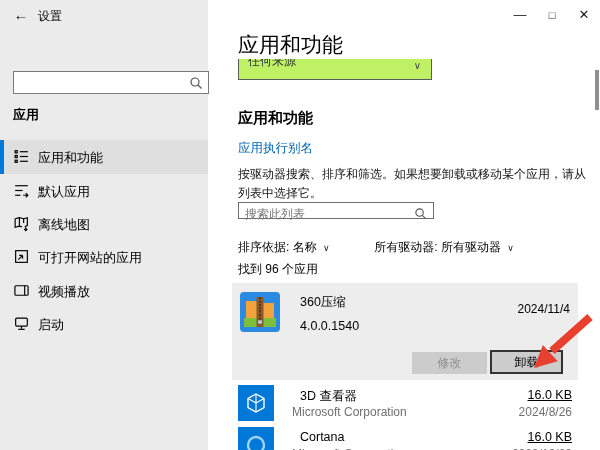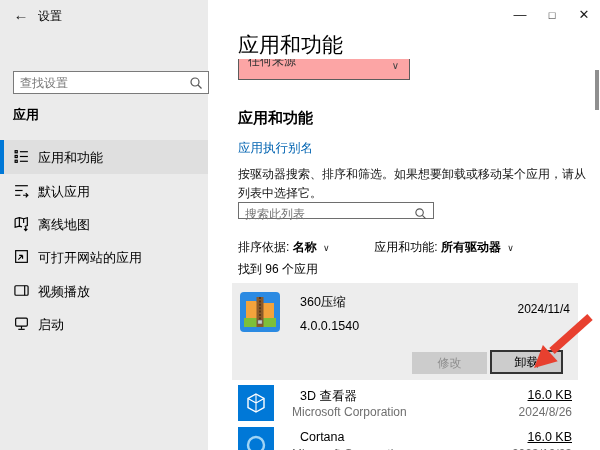--- a/index.html
+++ b/index.html
@@ -28,32 +28,32 @@
   .search-box svg { position:absolute; right:5px; top:4px; }
   .side-section { left:13px; top:106px; font-size:13px; font-weight:bold; }
   .nav-item { left:0; width:208px; height:34px; cursor:pointer; }
   .nav-item .lbl { position:absolute; left:38px; top:9px; font-size:13px; }
   .nav-item .nicon { position:absolute; left:13px; top:8px; width:17px; height:17px; }
   .nav-item.selected { background:#dfdfdf; }
   .nav-item.selected::before { content:""; position:absolute; left:0; top:0; width:4px; height:34px; background:#0078d7; }
 
   
   .page-title { left:238px; top:31px; font-size:21px; font-weight:400; }
-  .clipped-dd { left:238px; top:59px; width:172px; height:21px; border:1px solid #5c5c5c; border-top:none; overflow:hidden; cursor:pointer; background:#fca5a5; }
+  .clipped-dd { left:238px; top:59px; width:194px; height:21px; border:1px solid #5c5c5c; border-top:none; overflow:hidden; cursor:pointer; background:#bef264; }
   .clipped-dd .val { position:absolute; left:9px; top:-6px; font-size:12px; color:#333; }
   .clipped-dd .chev { position:absolute; right:10px; top:1px; font-size:10px; color:#444; }
   .section-title { left:238px; top:109px; font-size:15px; font-weight:bold; }
   .alias-link { left:238px; top:140px; font-size:12.5px; color:#0063b1; cursor:pointer; }
   .desc { left:238px; top:165px; width:352px; font-size:12px; line-height:19px; color:#151515; }
   .list-search { left:238px; top:202px; width:196px; height:17px; background:#fff; border:1px solid #6e6e6e; }
   .list-search input { width:168px; height:21px; border:none; outline:none; background:transparent; font-size:12px; padding:0 6px; font-family:"Liberation Sans",sans-serif; color:#444; }
   .list-search svg { position:absolute; right:6px; top:4px; }
   .sort-row { left:238px; top:239px; font-size:12px; }
   .sort-group { display:inline-block; cursor:pointer; }
-  .sort-group .v { font-weight:bold;text-align:right; }
+  .sort-group .v { font-weight:normal;text-align:right; }
   .sort-group .chev { font-size:9px; color:#222; margin-left:3px; }
   .gap { display:inline-block; width:38px; }
   .count-text { left:238px; top:261px; font-size:12px; }
 
   
   .app-item-expanded { left:232px; top:283px; width:346px; height:97px; background:#ededed; cursor:pointer; }
   .tile { border-radius:2px; }
   .app-name { font-size:12.5px; color:#000;margin-left:8px; }
   .app-sub { font-size:12px; color:#6f6f6f; }
   .app-size { font-size:12.5px; color:#000;text-decoration:underline; }
@@ -82,21 +82,20 @@
   <div class="abs home-item">
     <span class="side-icon">
       <svg viewBox="0 0 16 16" width="17" height="17">
           <path d="M1.5 8 L8 1.8 L14.5 8 M3.5 6.6 V13.5 H12.5 V6.6" fill="none" stroke="#000" stroke-width="1.1"></path>
         </svg>
     </span>
     <span class="lbl">主页</span>
   </div>
 
   <div class="abs search-box">
-    <input type="text" placeholder="查找设置" style="">
     <svg width="14" height="14" viewBox="0 0 14 14">
         <circle cx="6" cy="6" r="4" fill="none" stroke="#555" stroke-width="1.2"></circle>
         <line x1="9" y1="9" x2="12.5" y2="12.5" stroke="#555" stroke-width="1.2"></line>
       </svg>
   </div>
 
   <div class="abs side-section">应用</div>
 
   <div class="abs nav-item selected" style="top:140px">
     <span class="nicon">
@@ -195,21 +194,21 @@
   </div>
 
   <div class="abs sort-row">
     <span class="sort-group">
       <span>排序依据:</span>
       <span class="v">名称</span>
       <span class="chev">∨</span>
     </span>
     <span class="gap"></span>
     <span class="sort-group">
-      <span>应用和功能:</span>
+      <span>所有驱动器:</span>
       <span class="v">所有驱动器</span>
       <span class="chev">∨</span>
     </span>
   </div>
 
   <div class="abs count-text">找到 96 个应用</div>
 
   <div class="abs app-item-expanded">
     <span class="abs tile" style="left:8px;top:9px;width:40px;height:40px">
       <svg width="40" height="40" viewBox="0 0 40 40">

